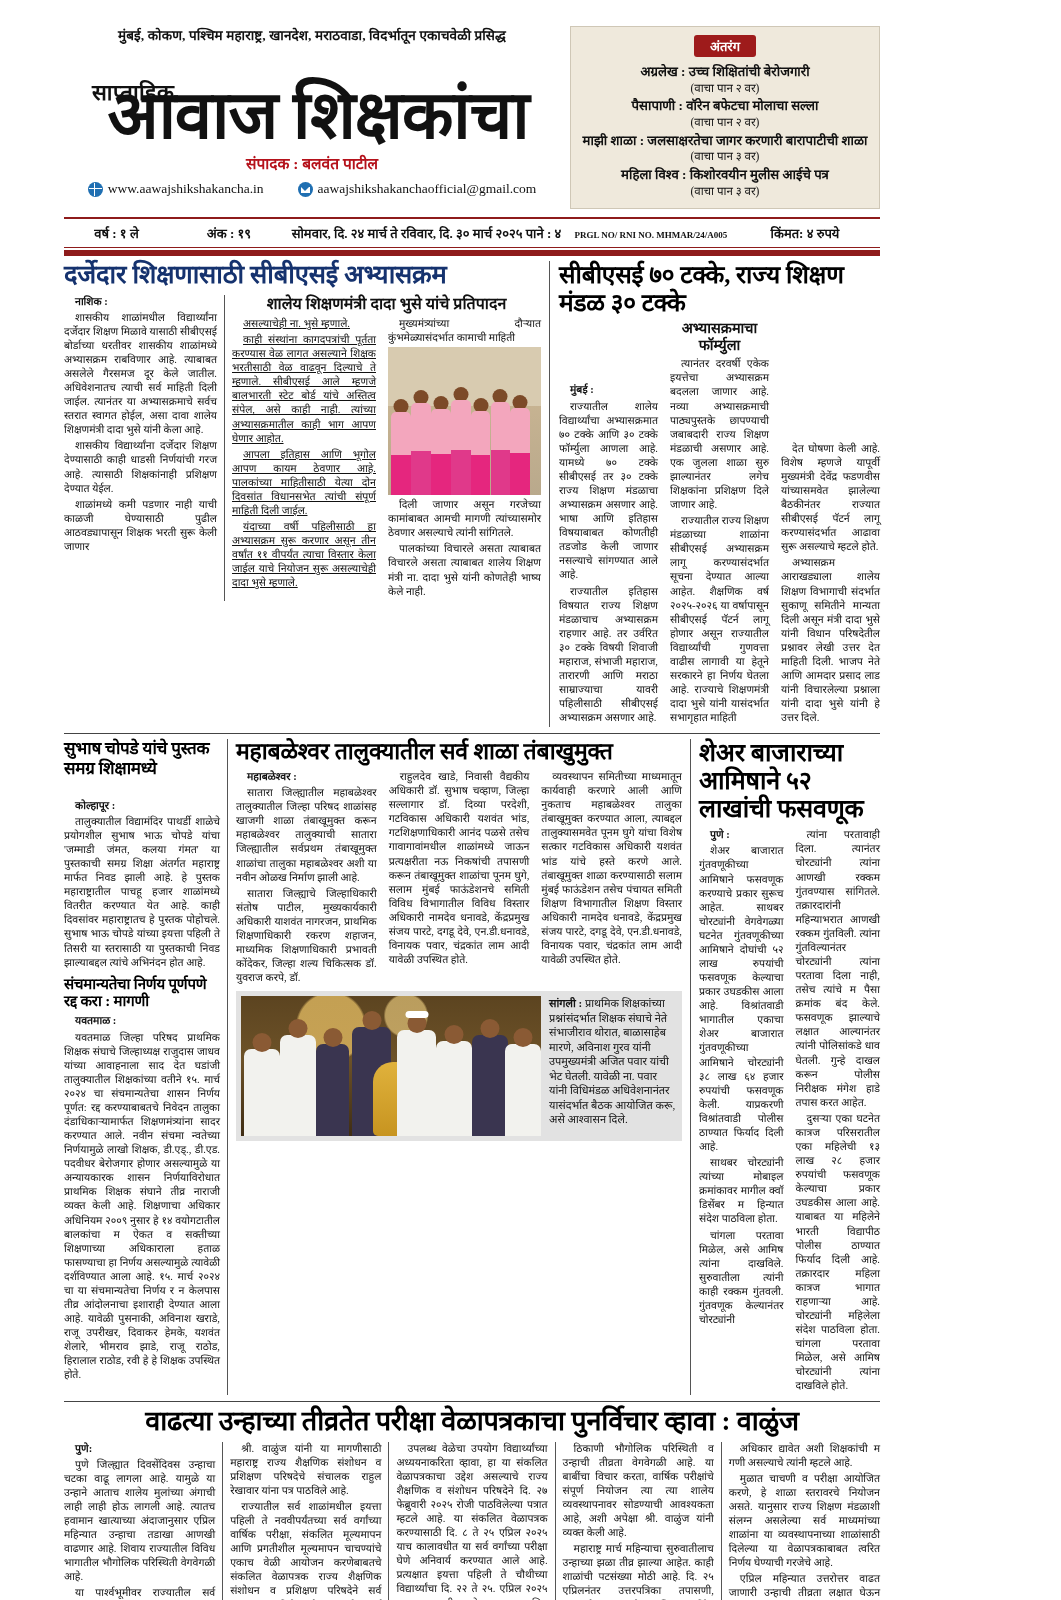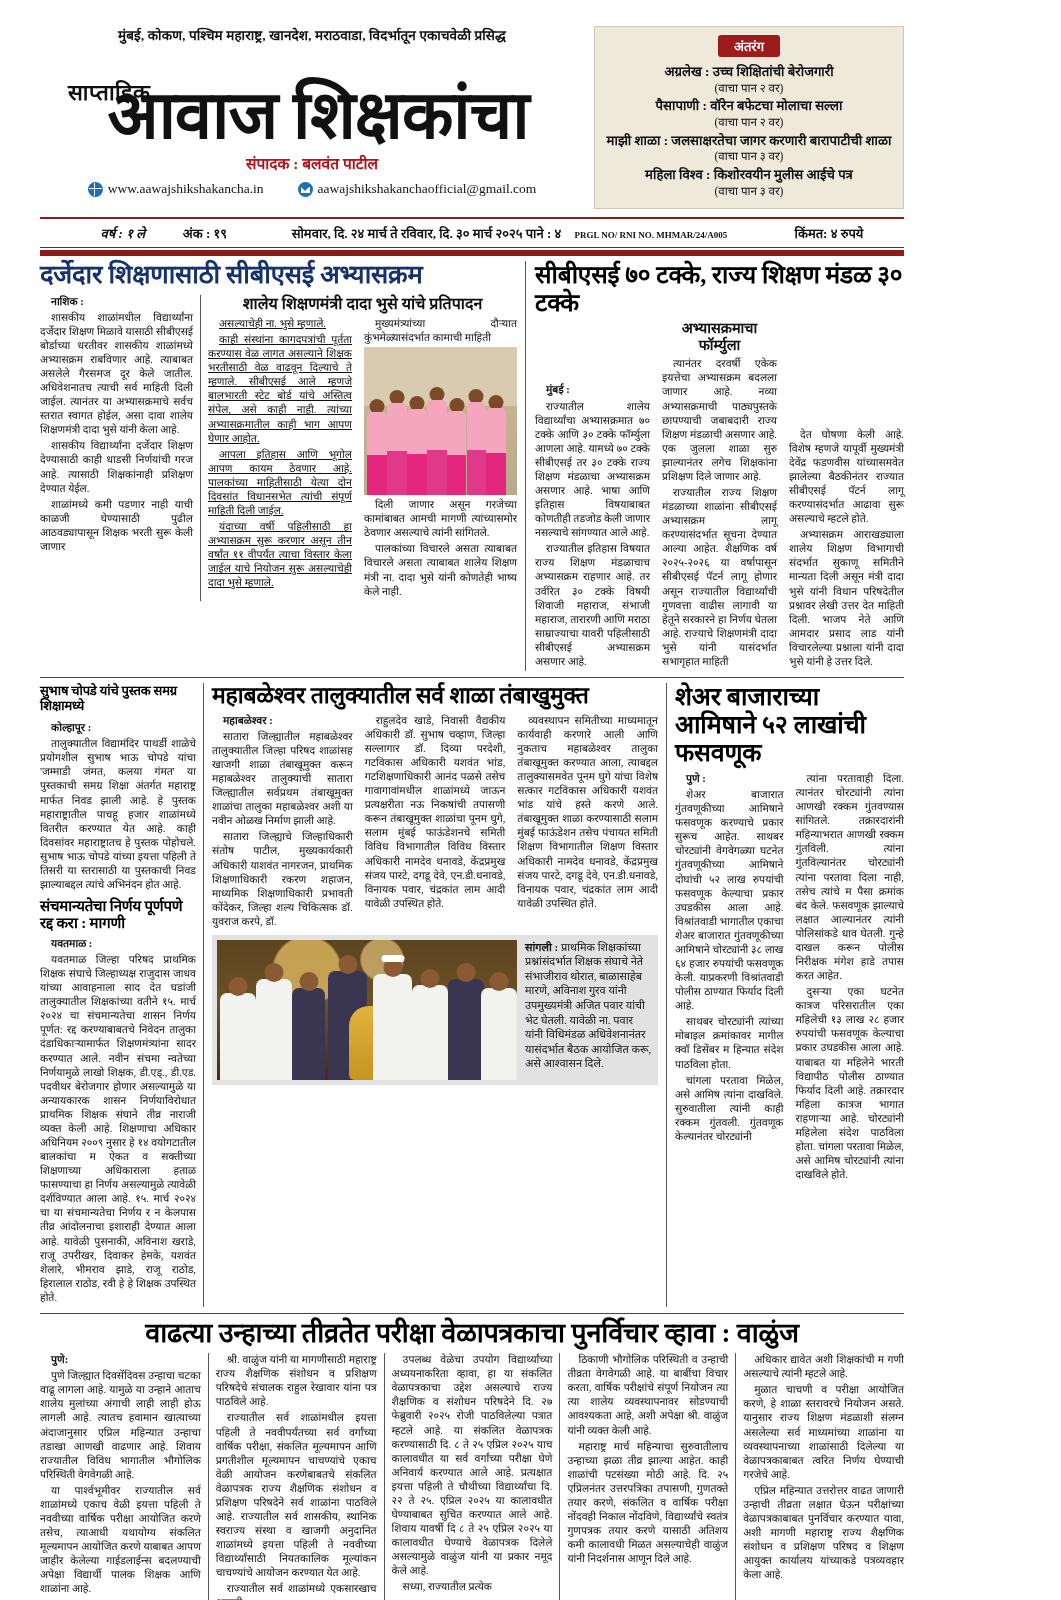--- a/index.html
+++ b/index.html
@@ -2,21 +2,21 @@
 <html><head>
 <meta charset="utf-8">
 <title>Aawaj Shikshakancha</title>
 <style>
   html,body{margin:0;padding:0;background:#ffffff;}
   body{
     width:1061px;height:1600px;overflow:hidden;
     font-family:"Liberation Serif","DejaVu Serif",serif;
     color:#111;
   }
-  .page{width:944px;height:1600px;position:relative;box-sizing:border-box;padding:0 40px;}
+  .page{width:944px;height:1600px;position:relative;box-sizing:border-box;padding:0 64px;}
 
   
   .masthead{display:flex;align-items:flex-start;padding-top:26px;}
   .mh-left{flex:1 1 auto;text-align:center;position:relative;}
   .mh-tagline{font-size:13.5px;font-weight:bold;letter-spacing:.1px;margin-bottom:4px;color:#111;}
   .mh-titlewrap{position:relative;line-height:1;margin-top:36px;}
   .mh-weekly{position:absolute;left:28px;top:2px;font-size:22px;font-weight:bold;letter-spacing:.5px;}
   .mh-title{font-size:67px;font-weight:bold;letter-spacing:-1px;line-height:1.05;margin:0;padding-left:12px;
             font-family:"Liberation Serif","DejaVu Serif",serif;}
   .mh-editor{color:#b5121b;font-size:15.5px;font-weight:bold;margin-top:2px;}
@@ -36,21 +36,21 @@
             padding:8px 8px 10px;text-align:center;box-sizing:border-box;}
   .antarang-badge{display:inline-block;background:#9e1b1b;color:#fff;font-size:13px;font-weight:bold;
                   padding:2px 16px;border-radius:3px;margin-bottom:4px;}
   .ant-item{font-size:13.2px;font-weight:bold;line-height:1.28;margin-top:3px;}
   .ant-note{font-size:11.5px;font-weight:normal;line-height:1.25;}
 
   
   .rule-top{border-top:2px solid #8e1b1b;margin-top:8px;}
   .infobar{display:flex;align-items:center;font-size:13px;font-weight:bold;
            padding:5px 0 5px;border-bottom:1px solid #8e1b1b;}
-  .ib-a{width:105px;text-align:right;font-style:italic;}
+  .ib-a{width:105px;text-align:center;}
   .ib-b{width:120px;text-align:center;}
   .ib-c{flex:1 1 auto;text-align:center;}
   .ib-rni{font-size:9px;font-weight:bold;letter-spacing:0;margin-left:10px;
           font-family:"Liberation Serif",serif;}
   .ib-d{width:150px;text-align:center;}
   .rule-thick{height:6px;background:#8e1b1b;margin-top:2px;}
 
   
   .hl-blue{color:#15326e;}
   .hl-black{color:#000;}
@@ -80,21 +80,21 @@
   .s1-rc{flex:1 1 0;padding:0 6px;box-sizing:border-box;}
   .s1-rc:first-child{padding-left:0;}
   .s1-rc:last-child{padding-right:0;}
   .s1-sub2{font-size:14.5px;margin-bottom:4px;}
 
   
   .sec2{display:flex;margin-top:6px;border-top:1px solid #444;padding-top:5px;}
   .s2-left{width:163px;flex:0 0 163px;padding-right:7px;box-sizing:border-box;}
   .s2-mid{width:463px;flex:0 0 463px;padding:0 8px;box-sizing:border-box;}
   .s2-right{flex:1 1 auto;padding-left:8px;box-sizing:border-box;}
-  .s2-lh{font-size:13px;line-height:1.16;margin-bottom:8px;}
+  .s2-lh{font-size:17px;line-height:1.16;margin-bottom:20px;}
   .s2-mh{font-size:23px;margin-bottom:5px;}
   .s2-rh{font-size:25px;line-height:1.12;margin-bottom:5px;}
   .s2-mcols{display:flex;}
   .s2-mc{flex:1 1 0;padding:0 6px;box-sizing:border-box;}
   .s2-mc:first-child{padding-left:0;}
   .s2-mc:last-child{padding-right:0;}
   .s2-rcols{display:flex;}
   .s2-rc{flex:1 1 0;padding:0 6px;box-sizing:border-box;}
   .s2-rc:first-child{padding-left:0;}
   .s2-rc:last-child{padding-right:0;}

